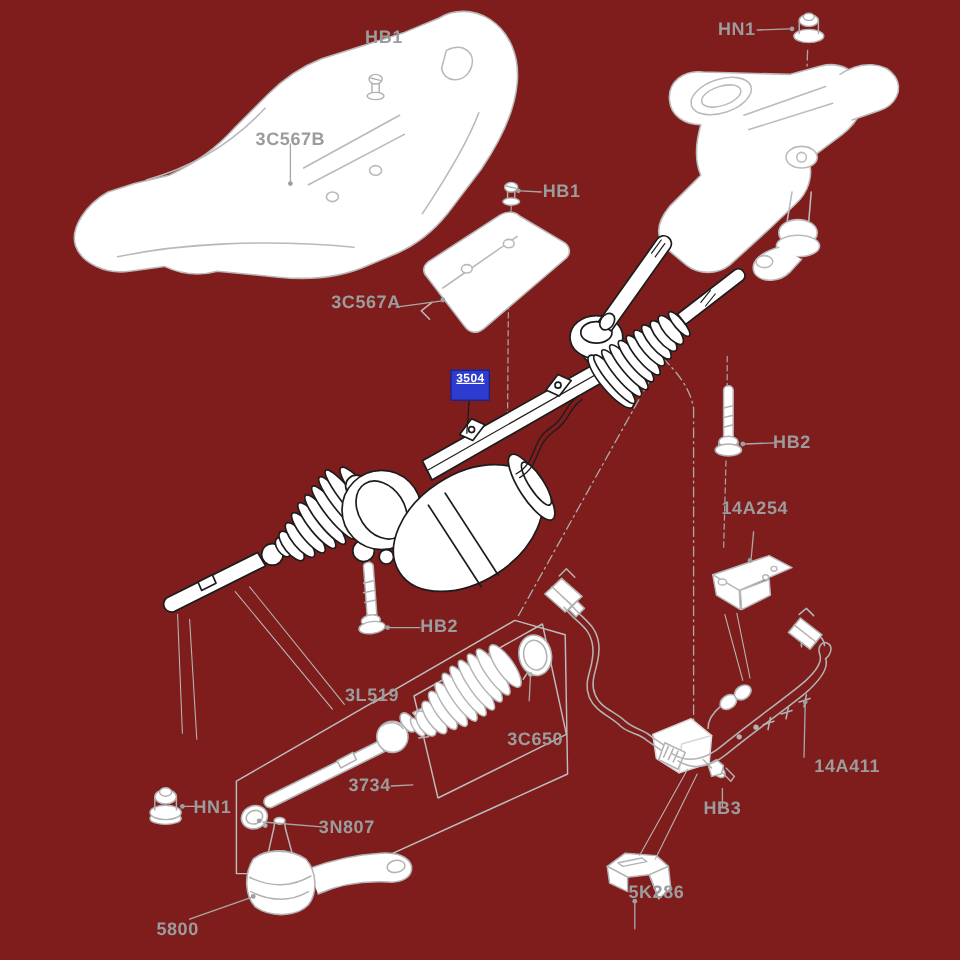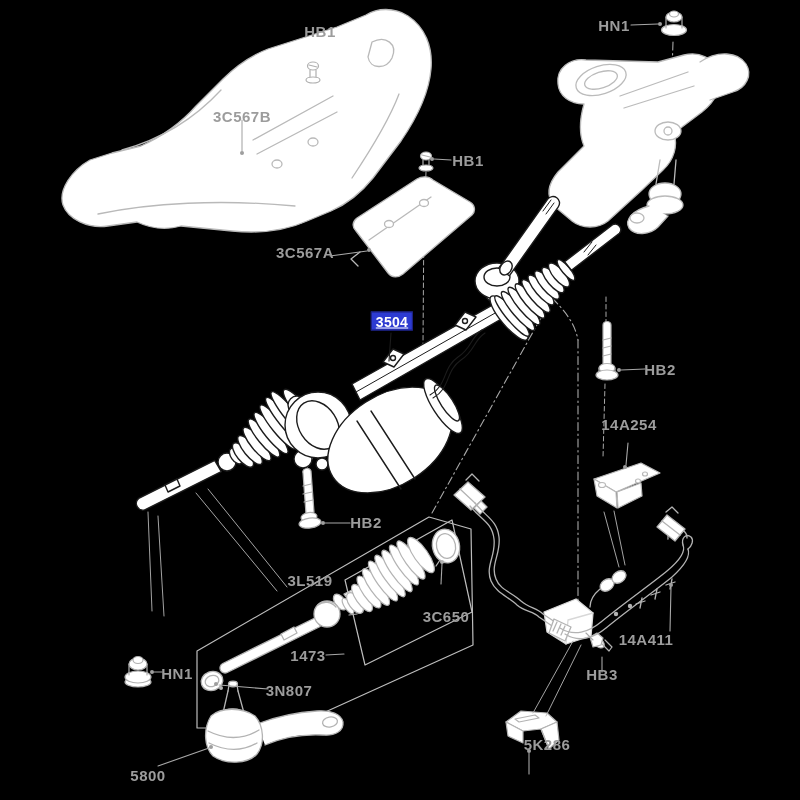--- a/index.html
+++ b/index.html
@@ -1,22 +1,22 @@
 <!DOCTYPE html>
 <html><head>
 <meta charset="utf-8">
 <style>
   html,body{margin:0;padding:0;background:#ffffff;}
-  #stage{position:relative;width:800px;height:800px;background:#000000;overflow:hidden;
+  #stage{position:relative;width:800px;height:800px;background:#7f1d1d;overflow:hidden;
          font-family:"Liberation Sans", sans-serif;}
   #art{position:absolute;left:0;top:0;}
   .plbl{position:absolute;transform:translate(-50%,-50%);font:bold 15px "Liberation Sans",sans-serif;
         color:#9c9c9c;letter-spacing:0.5px;white-space:nowrap;cursor:pointer;}
-  .plbl.hl{background:#2d3bd1;color:#ffffff;border:1px solid #1a1f7a;padding:1px 4px 0 4px;
-           font-size:14px;text-decoration:underline;letter-spacing:0.3px;}
+  .plbl.hl{background:#2d3bd1;color:#ffffff;border:1px solid #1a1f7a;padding:1px 4px 12px 4px;
+           font-size:10px;text-decoration:underline;letter-spacing:0.3px;}
 </style>
 </head>
 <body>
 
 <div id="stage">
 
 <svg id="art" width="800" height="800" viewBox="0 0 800 800" fill="none" stroke-linecap="round" stroke-linejoin="round">
 
   <g stroke="#bdbdbd" stroke-width="1.2" fill="none">
     <path d="M197 651 L429 517 L471 529 L473 645 L290 728 L197 728 Z"></path>
@@ -322,20 +322,20 @@
   <span class="plbl" style="left:242px;top:116px">3C567B</span>
   <span class="plbl" style="left:468px;top:160px">HB1</span>
   <span class="plbl" style="left:305px;top:252px">3C567A</span>
   <span class="plbl" style="left:614px;top:25px">HN1</span>
   <span class="plbl hl" style="left:392px;top:321px">3504</span>
   <span class="plbl" style="left:660px;top:369px">HB2</span>
   <span class="plbl" style="left:629px;top:424px">14A254</span>
   <span class="plbl" style="left:366px;top:522px">HB2</span>
   <span class="plbl" style="left:310px;top:580px">3L519</span>
   <span class="plbl" style="left:446px;top:616px">3C650</span>
-  <span class="plbl" style="left:308px;top:655px">1473</span>
-  <span class="plbl" style="left:646px;top:639px">14A411</span>
+  <span class="plbl" style="left:308px;top:655px">3734</span>
+  <span class="plbl" style="left:706px;top:639px">14A411</span>
   <span class="plbl" style="left:177px;top:673px">HN1</span>
   <span class="plbl" style="left:289px;top:690px">3N807</span>
   <span class="plbl" style="left:602px;top:674px">HB3</span>
   <span class="plbl" style="left:148px;top:775px">5800</span>
   <span class="plbl" style="left:547px;top:744px">5K286</span>
 </div>
 
 </body></html>

